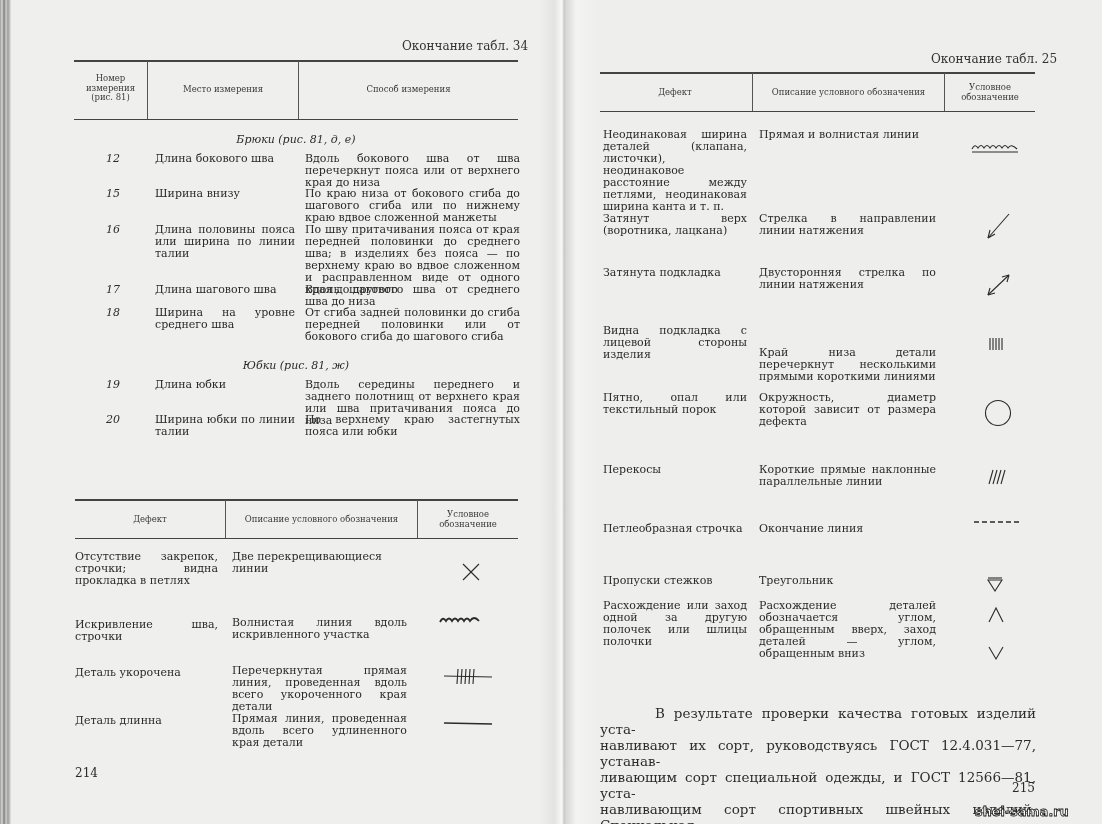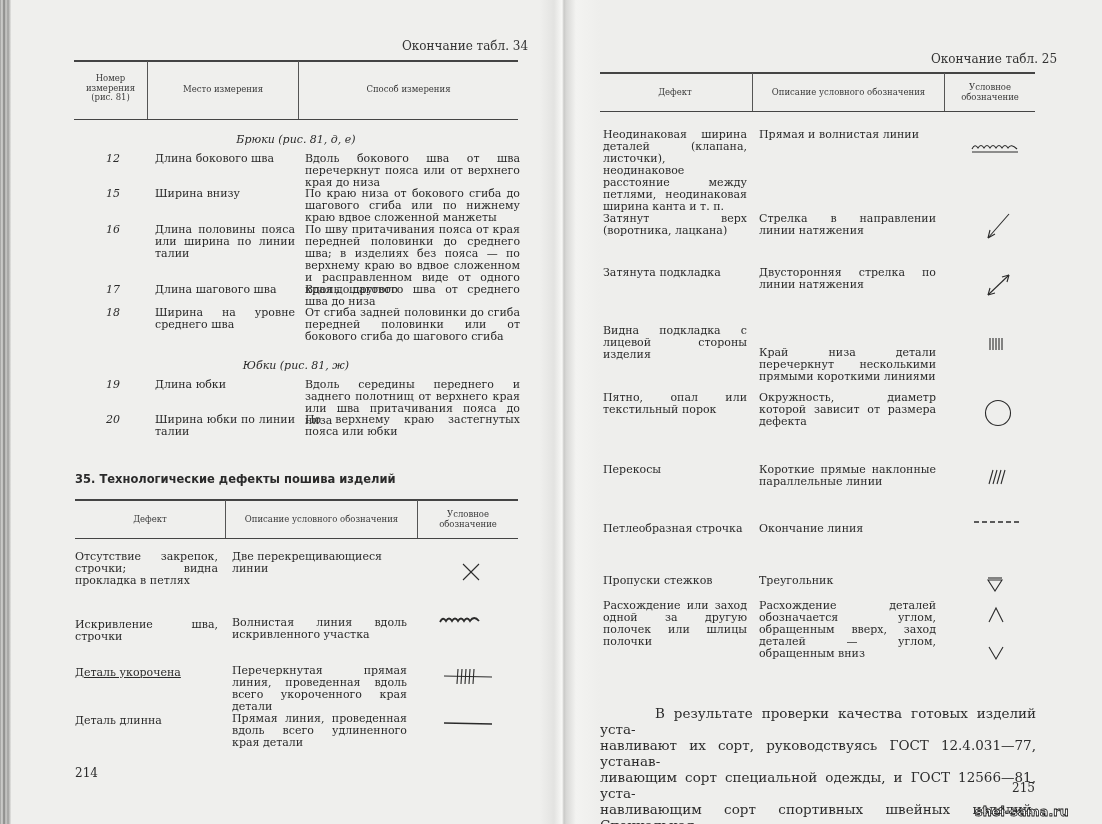--- a/index.html
+++ b/index.html
@@ -93,21 +93,20 @@
       <div class="abs txt italic" style="left:106px;top:379px;">19</div>
       <div class="abs txt justify" style="left:155px;top:379px;width:140px;">Длина юбки</div>
       <div class="abs txt justify" style="left:305px;top:379px;width:215px;">Вдоль середины переднего и заднего полотнищ от верхнего края или шва притачивания пояса до низа</div>
     </div>
     <div>
       <div class="abs txt italic" style="left:106px;top:414px;">20</div>
       <div class="abs txt justify" style="left:155px;top:414px;width:140px;">Ширина юбки по линии талии</div>
       <div class="abs txt justify" style="left:305px;top:414px;width:215px;">По верхнему краю застегнутых пояса или юбки</div>
     </div>
 
-    <div class="abs sec-title" style="left:75px;top:472px;">35. Технологические дефекты пошива изделий</div>
 
     <div class="hr thick" style="left:75px;top:499px;width:443px;"></div>
     <div class="vr" style="left:225px;top:500px;height:38px;"></div>
     <div class="vr" style="left:417px;top:500px;height:38px;"></div>
     <div class="abs small center" style="left:75px;top:515px;width:150px;">Дефект</div>
     <div class="abs small center" style="left:226px;top:515px;width:191px;">Описание условного обозначения</div>
     <div class="abs small center" style="left:418px;top:510px;width:100px;">Условное обозначение</div>
     <div class="hr" style="left:75px;top:538px;width:443px;"></div>
 
     <div>
@@ -119,21 +118,21 @@
       </svg>
     </div>
     <div>
       <div class="abs txt justify" style="left:75px;top:619px;width:143px;">Искривление шва, строчки</div>
       <div class="abs txt justify" style="left:232px;top:617px;width:175px;">Волнистая линия вдоль искривленного участка</div>
       <svg class="sym" style="left:439px;top:615px;" width="48" height="10">
         <path d="M1 7 Q4 1 7 6 Q10 1 13 6 Q16 1 19 6 Q22 1 25 6 Q28 1 31 6 Q35 0 40 6" style="stroke-width:1.8"></path>
       </svg>
     </div>
     <div>
-      <div class="abs txt" style="left:75px;top:667px;width:143px;text-decoration:underline;">Деталь укорочена</div>
+      <div class="abs txt" style="left:75px;top:667px;width:143px;">Деталь укорочена</div>
       <div class="abs txt justify" style="left:232px;top:665px;width:175px;">Перечеркнутая прямая линия, проведенная вдоль всего укороченного края детали</div>
       <svg class="sym" style="left:444px;top:666px;" width="50" height="20">
         <line x1="0" y1="10" x2="48" y2="11"></line>
         <line x1="14" y1="3" x2="13" y2="18"></line>
           <line x1="18" y1="3" x2="17" y2="18"></line>
         <line x1="22" y1="3" x2="21" y2="18"></line>
           <line x1="26" y1="3" x2="25" y2="18"></line>
         <line x1="30" y1="3" x2="29" y2="18"></line>
       </svg>
     </div>

